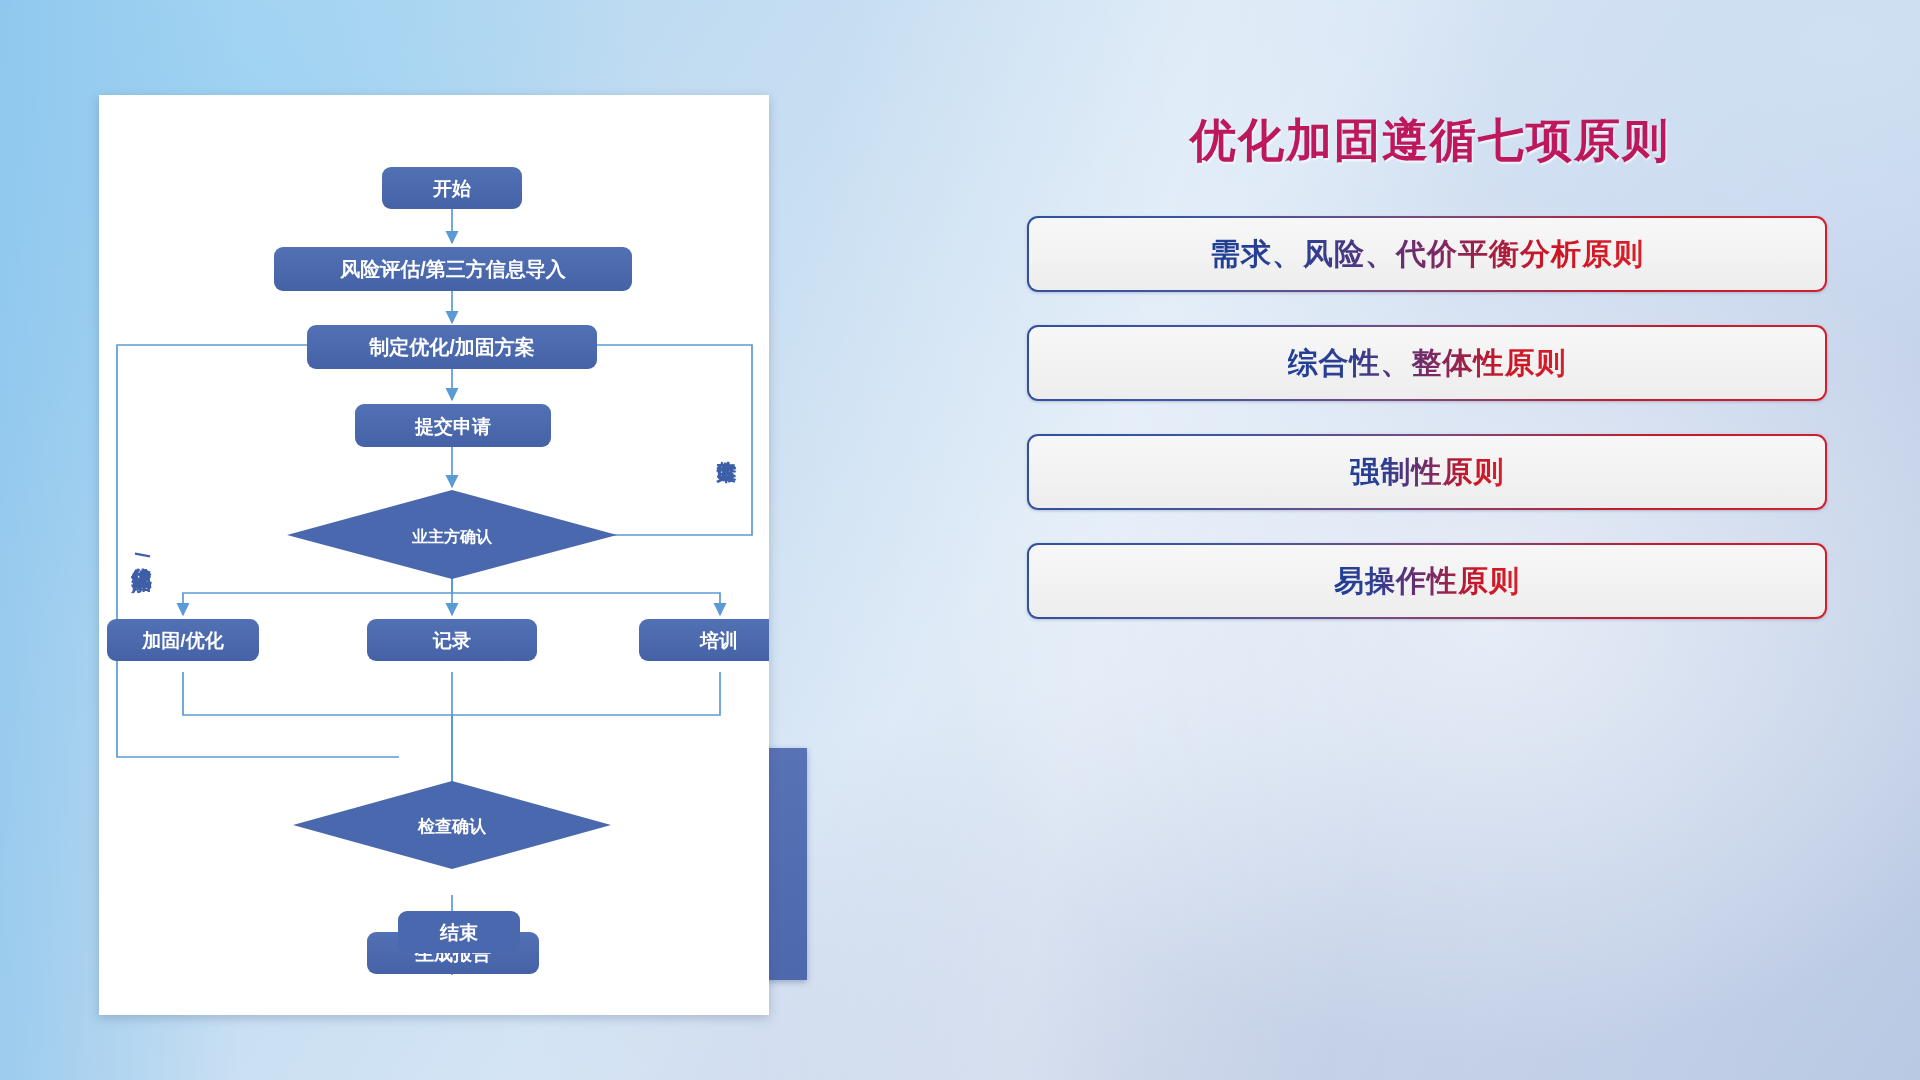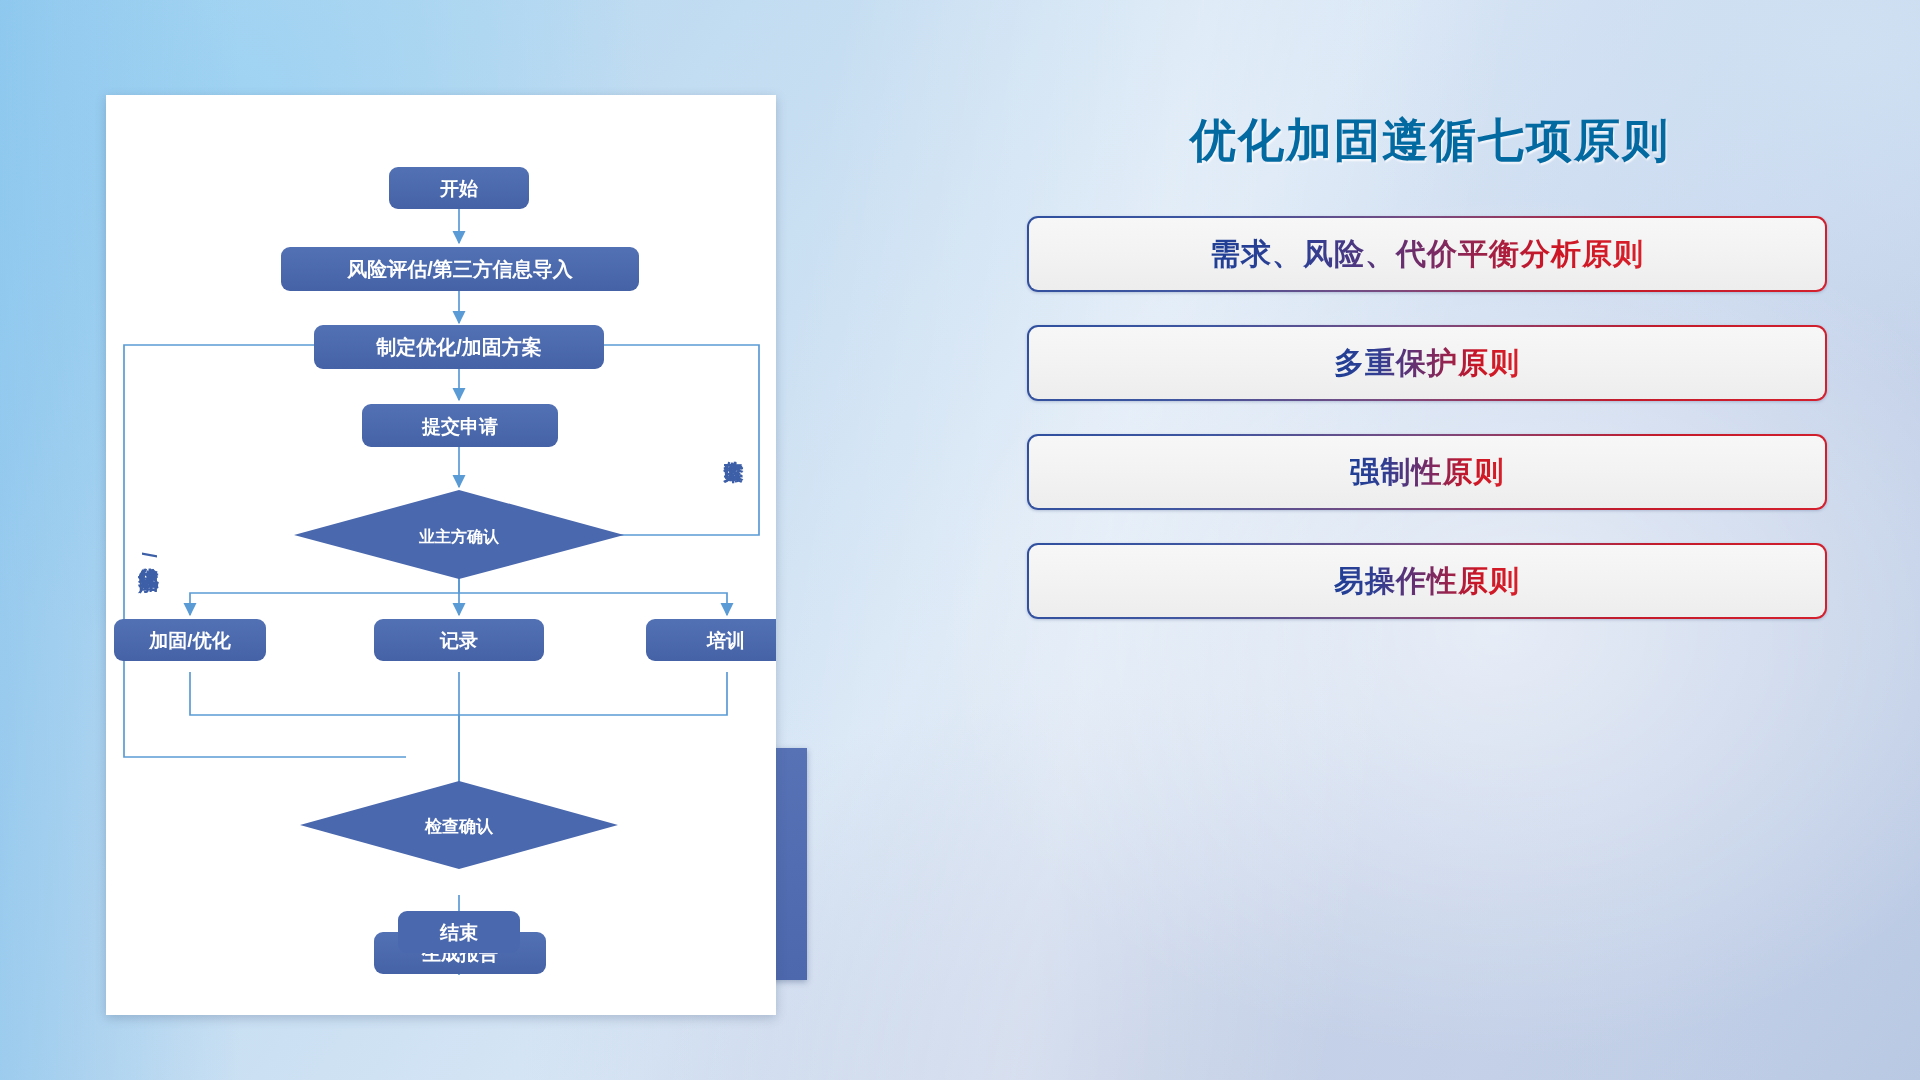--- a/index.html
+++ b/index.html
@@ -20,36 +20,36 @@
   }
   #bg-sheen{position:absolute;left:0;top:0;width:100%;height:100%;
     background:linear-gradient(100deg, rgba(255,255,255,0) 40%, rgba(255,255,255,.30) 57%, rgba(255,255,255,0) 72%);}
   #bg-left-wash{position:absolute;left:0;top:0;width:240px;height:100%;
     background:linear-gradient(90deg, rgba(125,190,235,.55), rgba(125,190,235,0));}
 
   
   #accent-rect{position:absolute;left:637px;top:748px;width:170px;height:232px;
     background:linear-gradient(180deg,#5772b5,#4d68ad);
     box-shadow:0 2px 6px rgba(40,60,110,.35);}
-  #flow-card{position:absolute;left:106px;top:95px;width:670px;height:920px;
+  #flow-card{position:absolute;left:99px;top:95px;width:670px;height:920px;
     background:#ffffff;
     box-shadow:0 3px 10px rgba(60,80,120,.28);}
 
   
   #flow-svg{position:absolute;left:0;top:0;width:670px;height:880px;display:block;}
 
   .nodeText{font-family:"Liberation Sans","DejaVu Sans",sans-serif;font-weight:bold;fill:#ffffff;
     text-anchor:middle;dominant-baseline:central;}
   .sideText{font-family:"Liberation Sans","DejaVu Sans",sans-serif;font-weight:bold;fill:#3d5fa8;
     text-anchor:middle;dominant-baseline:central;}
 
   
   #right-panel{position:absolute;left:1015px;top:100px;width:830px;height:900px;}
   #panel-title{position:absolute;left:0;top:10px;width:830px;text-align:center;
-    font-size:46px;font-weight:bold;color:#0369a1;letter-spacing:2px;
+    font-size:46px;font-weight:bold;color:#be185d;letter-spacing:2px;
     text-shadow:1px 2px 2px rgba(255,255,255,.85), 0 1px 0 rgba(120,140,190,.35);}
   #principles{position:absolute;left:12px;top:116px;width:800px;}
   .p-row{position:relative;height:76px;margin-bottom:33px;}
   .p-border{position:absolute;inset:0;border-radius:11px;
     background:linear-gradient(118deg,#2f4f9e 0%,#3f56a0 22%,#7a4a7e 48%,#c41a2a 76%,#d4202e 100%);
     box-shadow:0 1px 3px rgba(70,90,140,.30);}
   .p-inner{position:absolute;left:2px;top:2px;right:2px;bottom:2px;border-radius:9px;
     background:linear-gradient(180deg,#f7f7f7 0%,#f2f2f2 55%,#ededed 100%);
     display:flex;align-items:center;justify-content:center;}
   .p-label{font-size:30px;font-weight:bold;letter-spacing:1px;
@@ -161,28 +161,28 @@
 
   <div id="principles">
 
     <div class="p-row">
       <div class="p-border"></div>
       <div class="p-inner">
         <span class="p-label">需求、风险、代价平衡分析原则</span>
       </div>
     </div>
 
-
-
     <div class="p-row">
       <div class="p-border"></div>
       <div class="p-inner">
-        <span class="p-label">多重保护原则</span>
+        <span class="p-label">综合性、整体性原则</span>
       </div>
     </div>
+
+
 
 
     <div class="p-row">
       <div class="p-border"></div>
       <div class="p-inner">
         <span class="p-label">强制性原则</span>
       </div>
     </div>
 
     <div class="p-row">

